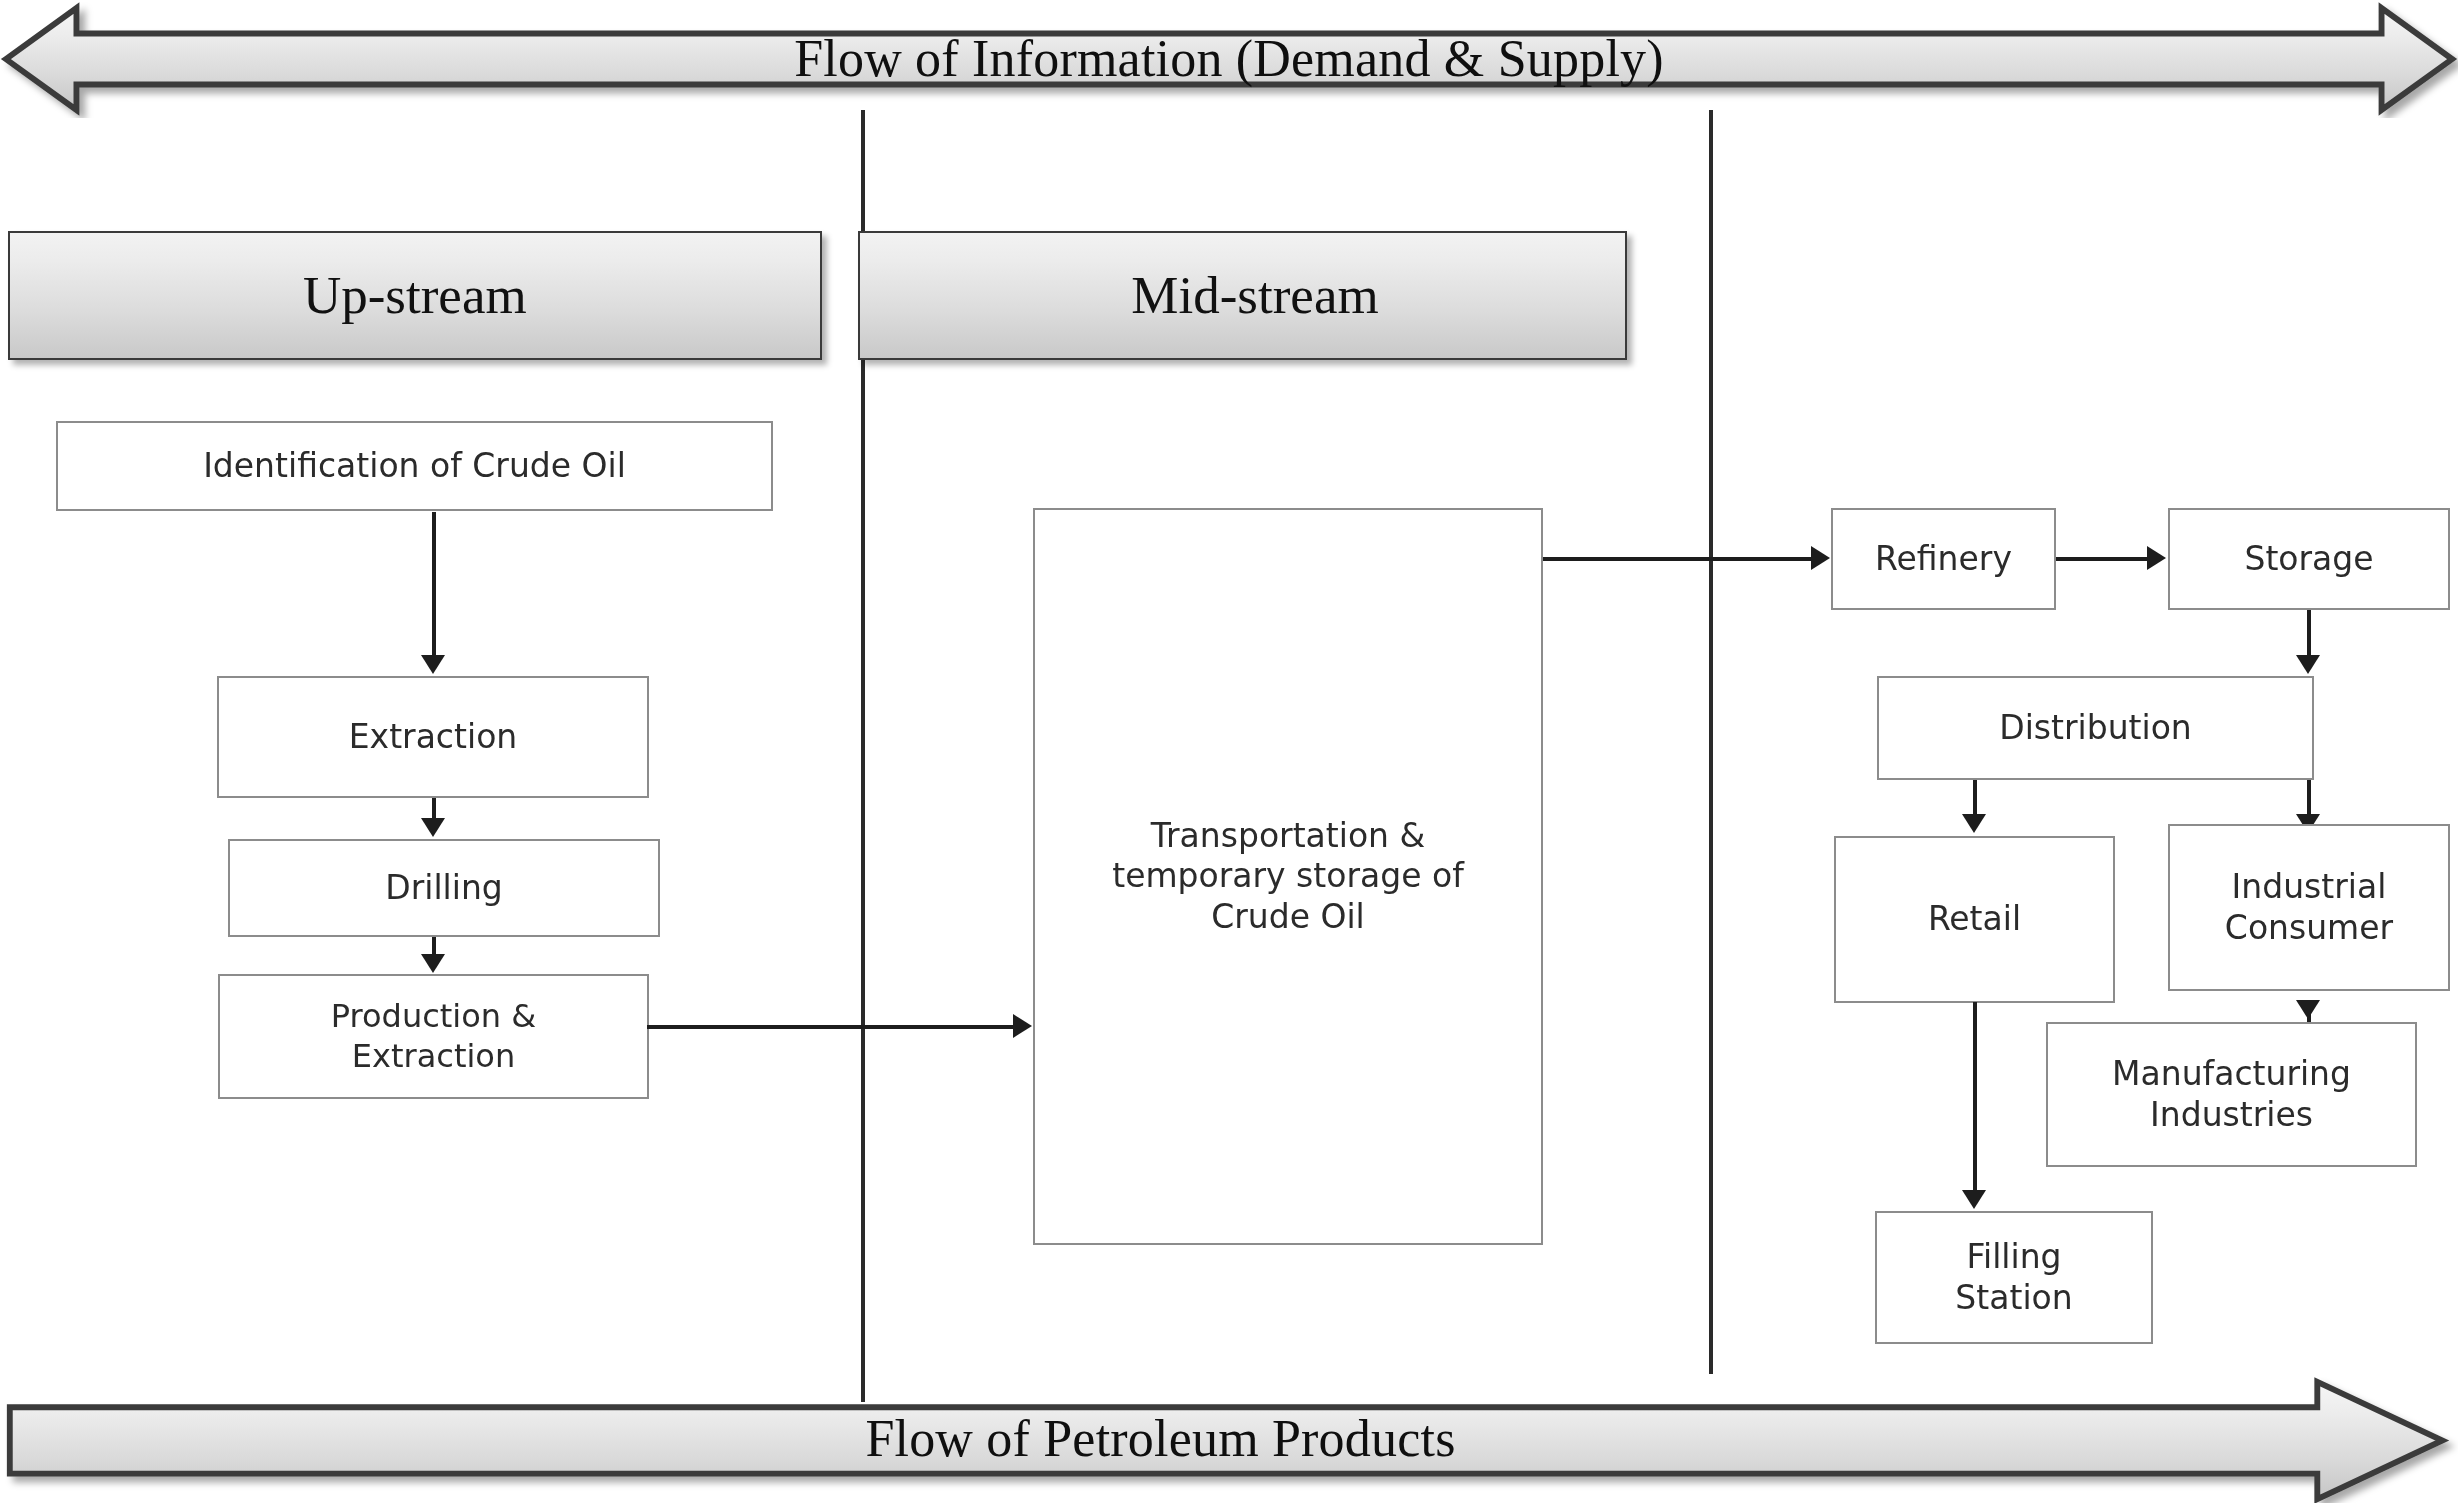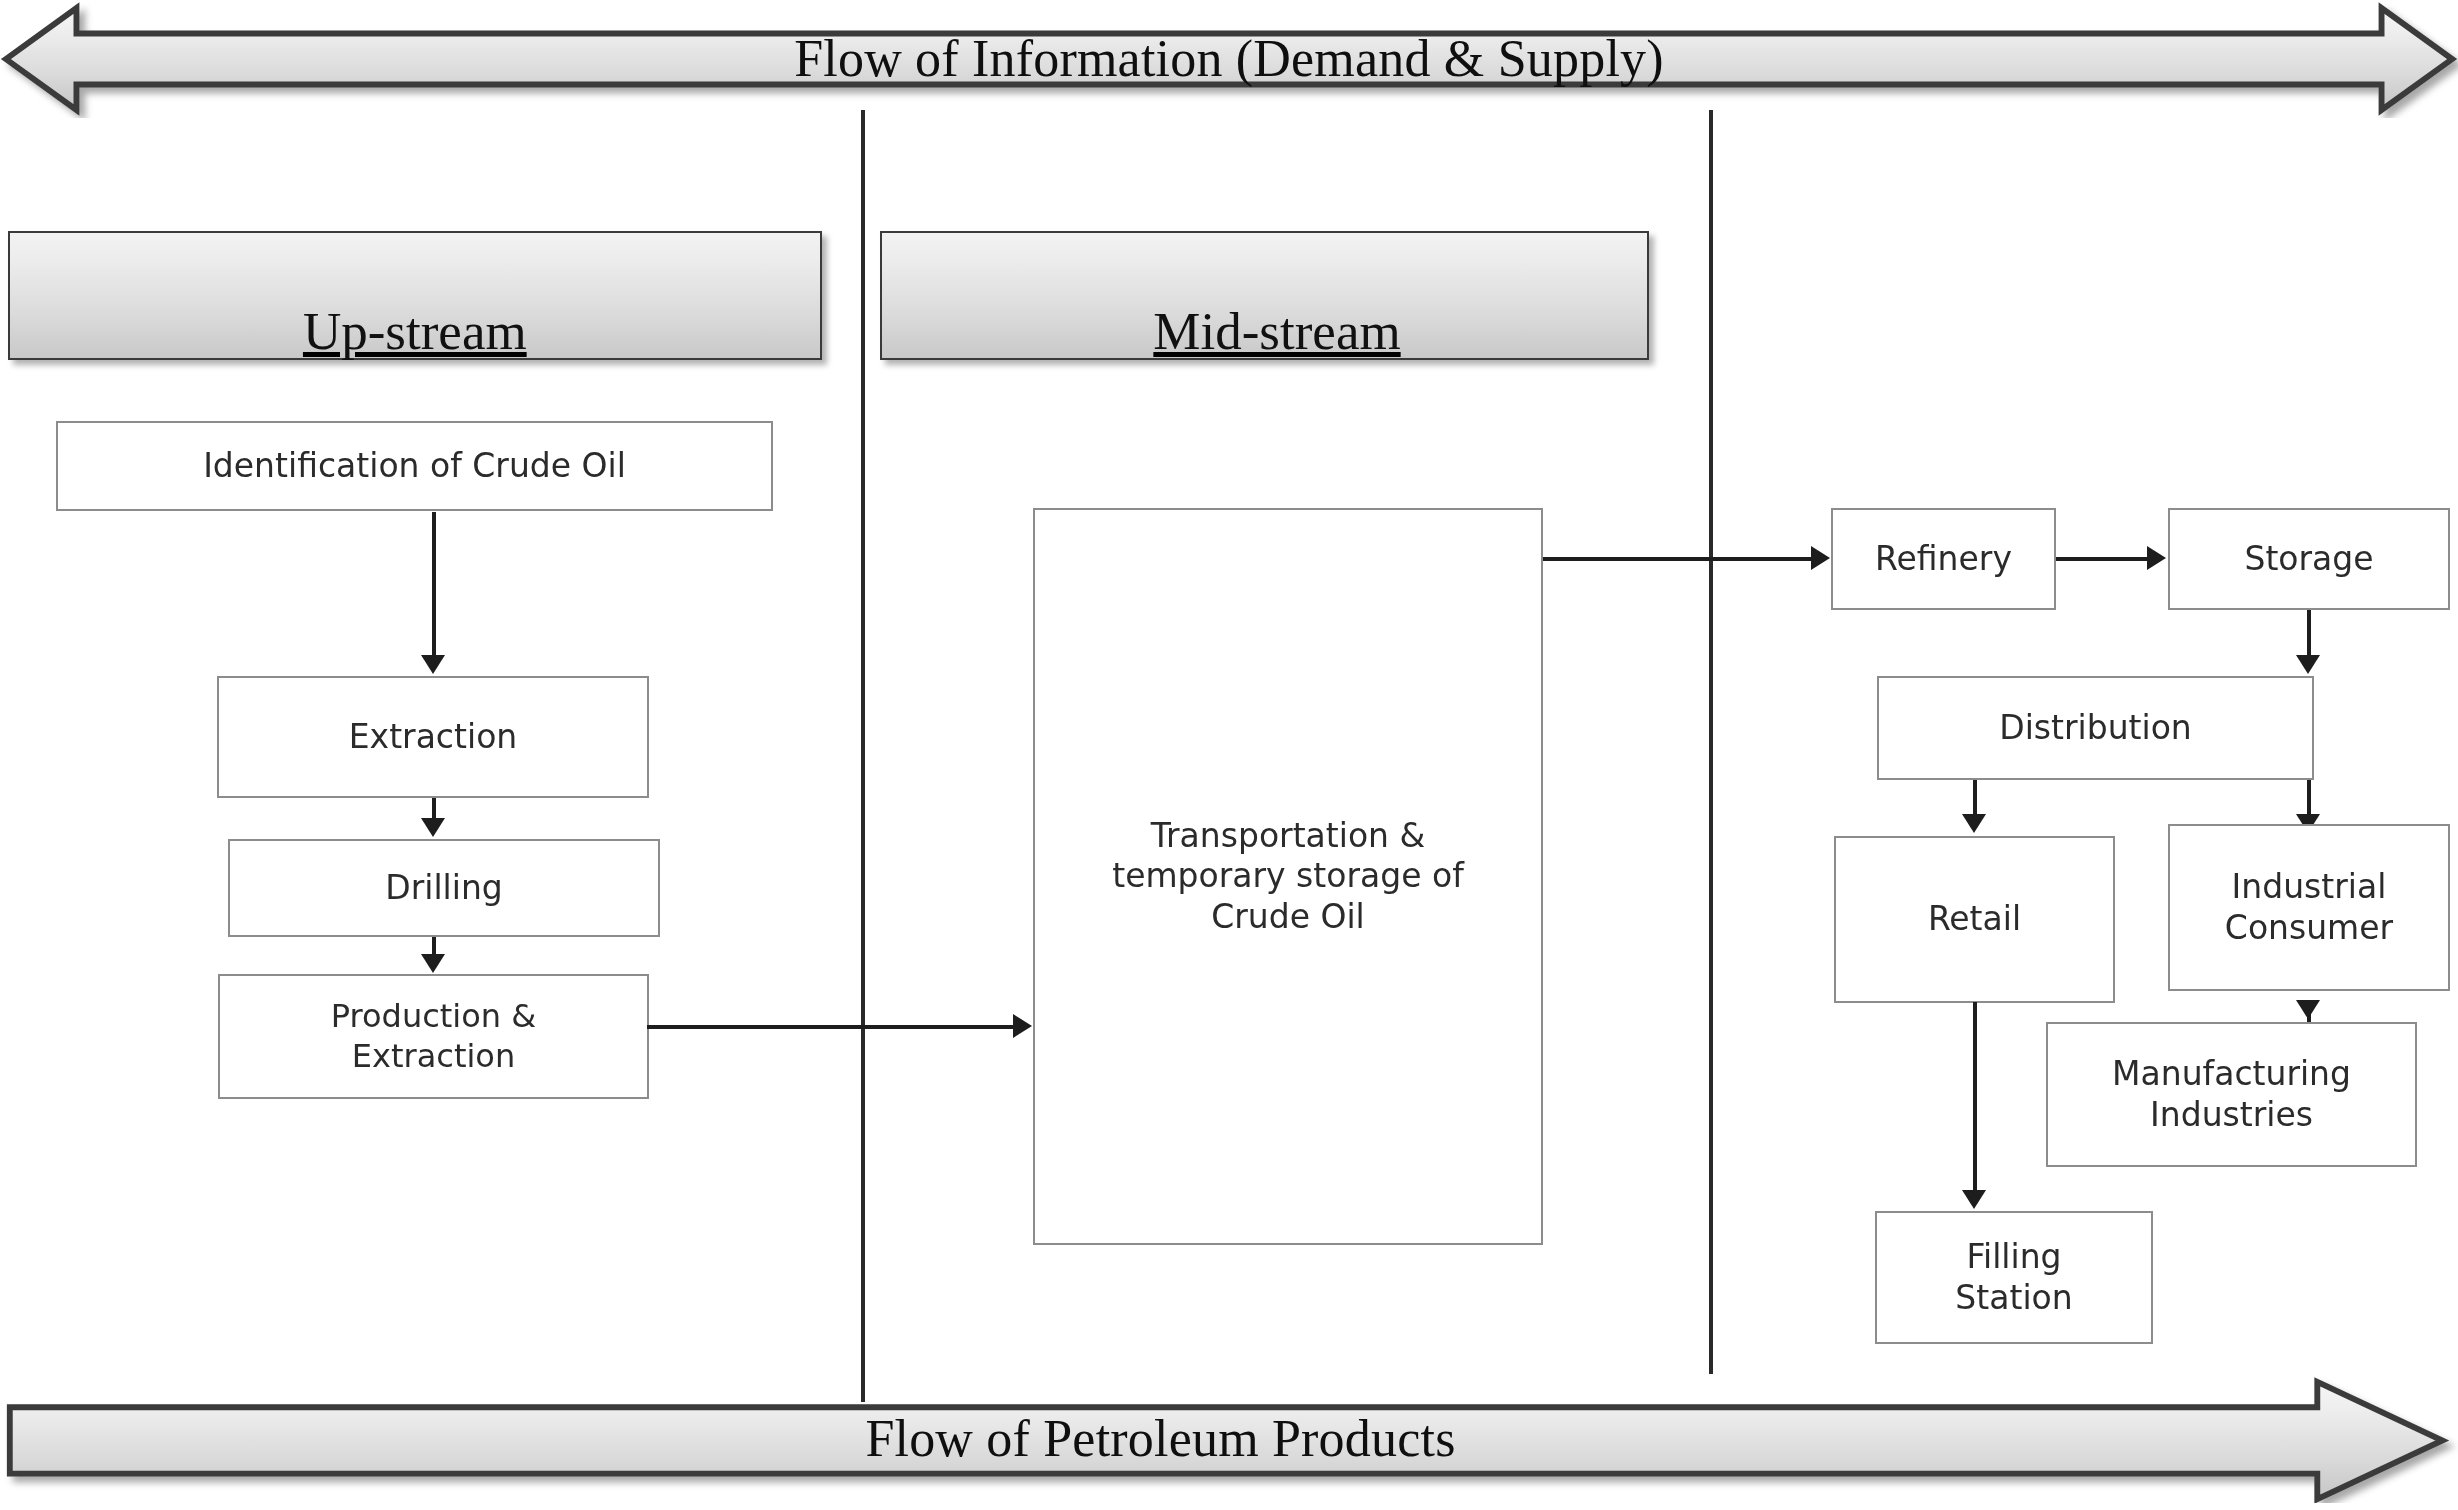--- a/index.html
+++ b/index.html
@@ -39,23 +39,22 @@
   }
 
   
   .stream-head {
     position: absolute;
     box-sizing: border-box;
     border: 2.9px solid #3a3a3a;
     background: linear-gradient(to bottom, #f2f2f2 0%, #ececec 22%, #dcdcdc 62%, #c9c9c9 100%);
     box-shadow: 4.9px 4.9px 5.9px rgba(0,0,0,.30);
     display: flex;
-    align-items: flex-end;
+    align-items: center;
     justify-content: center;
-    text-decoration: underline;
   }
   .stream-head span {
     font-family: "Liberation Serif", serif;
     font-size: 53px;
     color: #111111;
     line-height: 1;
   }
 
   
   .node {
@@ -133,21 +132,21 @@
     <div class="banner-label" style="top:27.4px;">Flow of Information (Demand &amp; Supply)</div>
   </div>
 
   <div class="divider" style="left:861px; top:110px; height:1292px;"></div>
   <div class="divider" style="left:1709px; top:110px; height:1264px;"></div>
 
   <div class="stream-head" style="left:7.8px; top:231px; width:814px; height:129px;">
     <span>Up-stream</span>
   </div>
 
-  <div class="stream-head" style="left:880px; top:231px; width:769px; height:129px;padding-left:25px;">
+  <div class="stream-head" style="left:858px; top:231px; width:769px; height:129px;padding-left:25px;">
     <span>Mid-stream</span>
   </div>
 
 
   <div class="node" style="left:56px; top:421px; width:717px; height:90px;">
     <span>Identification of Crude Oil</span>
   </div>
 
   <div class="vline" style="left:432px; top:512px; height:147px;"></div>
   <div class="arrow-down" style="left:421px; top:655px;"></div>

